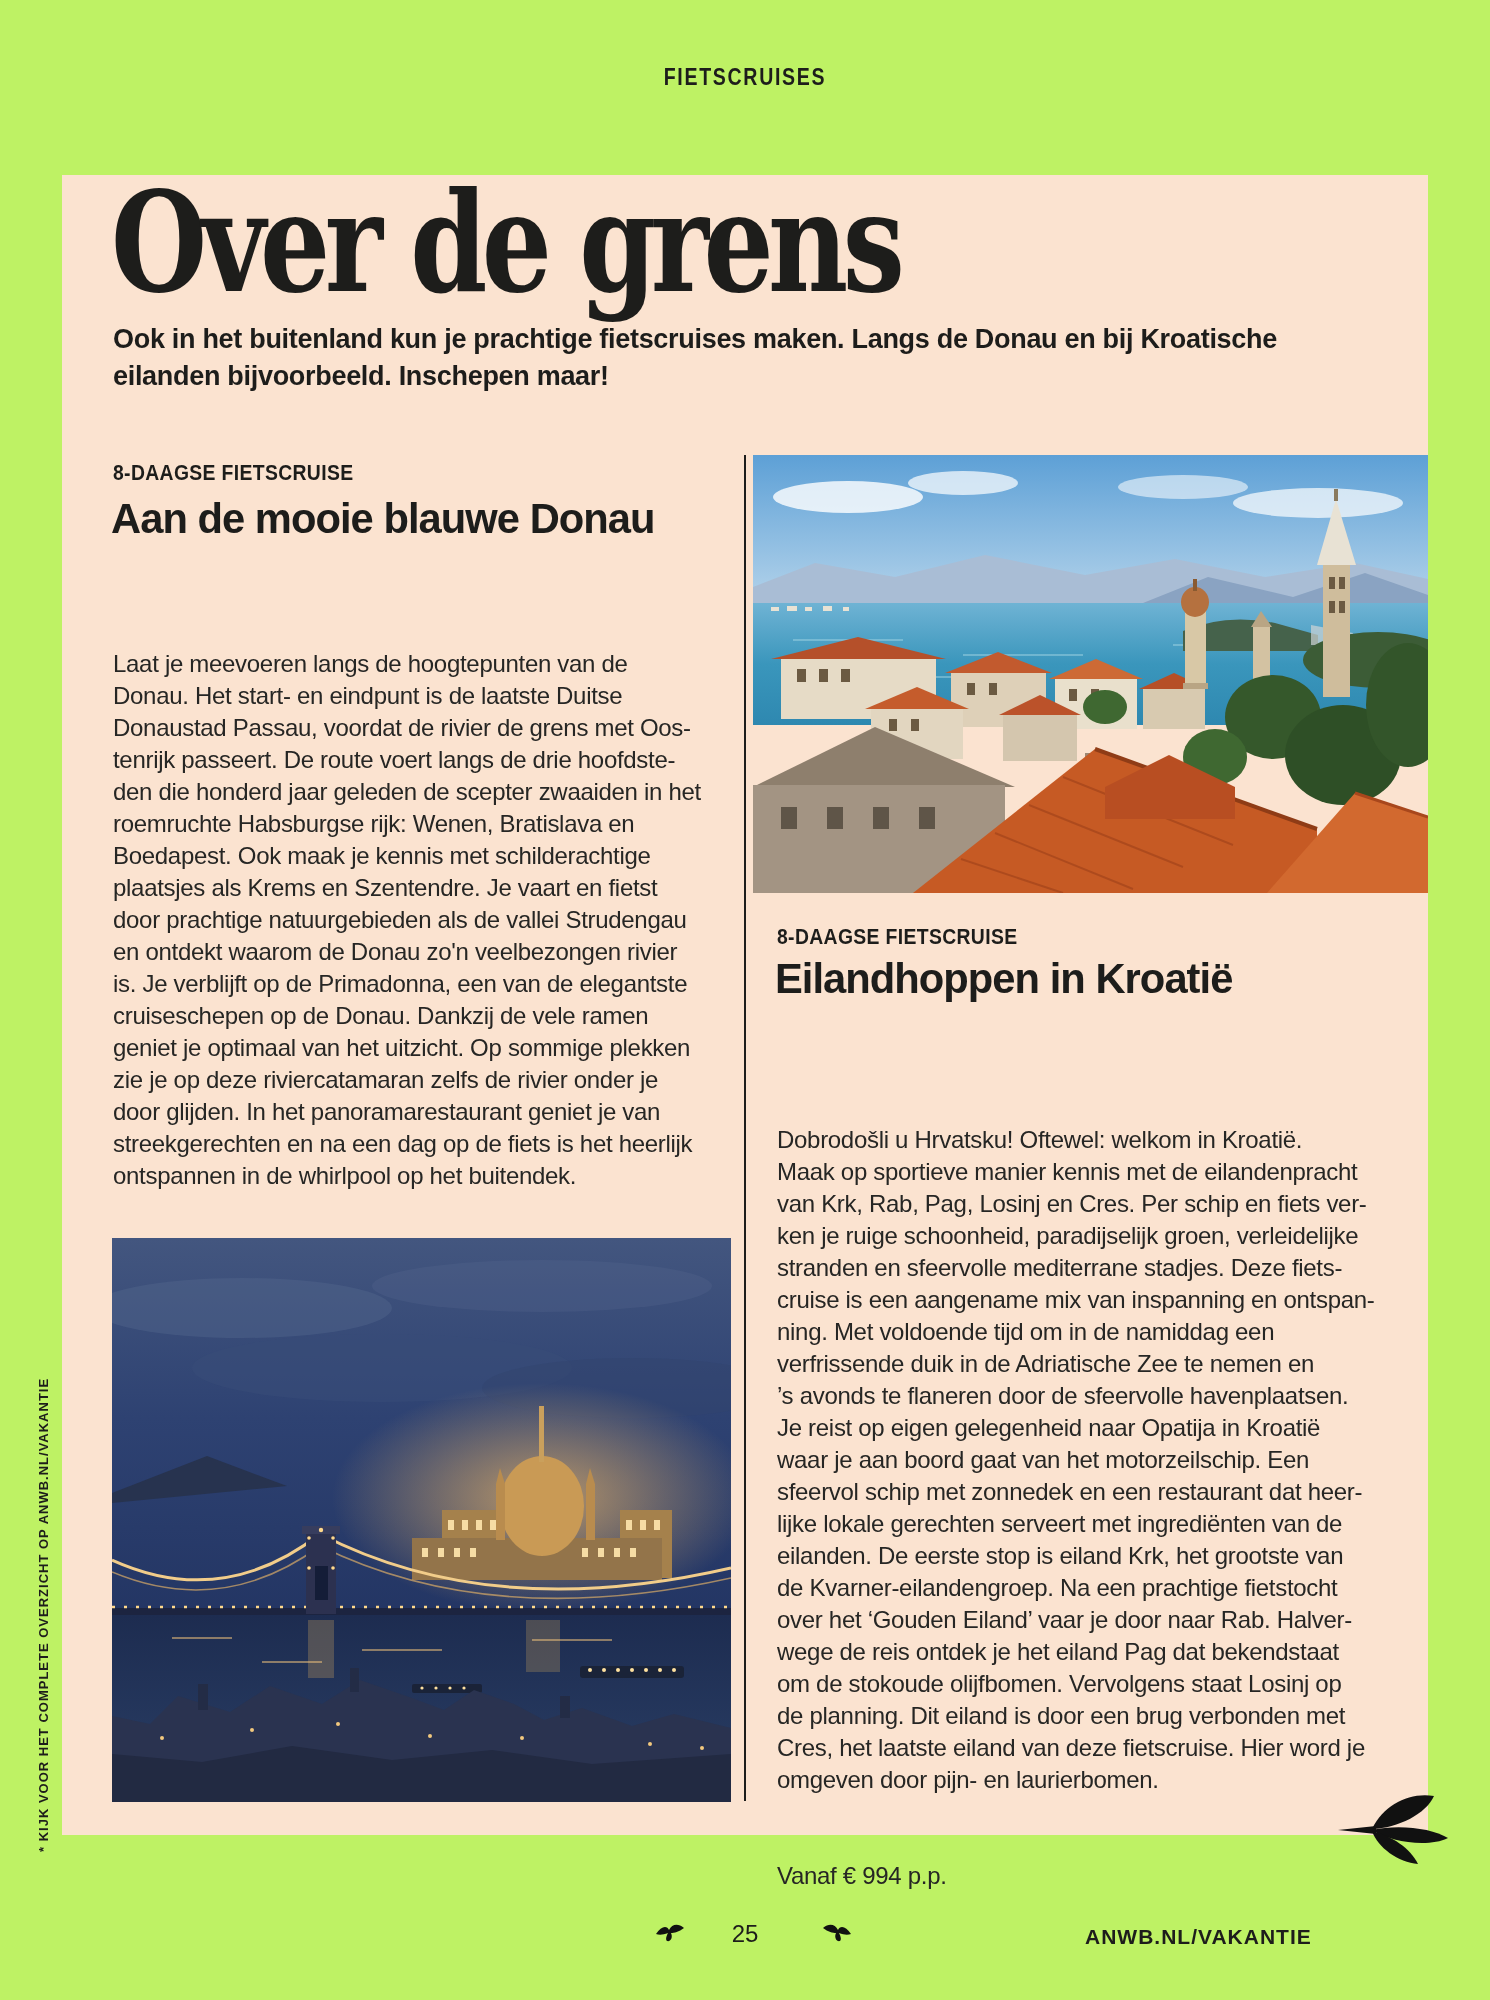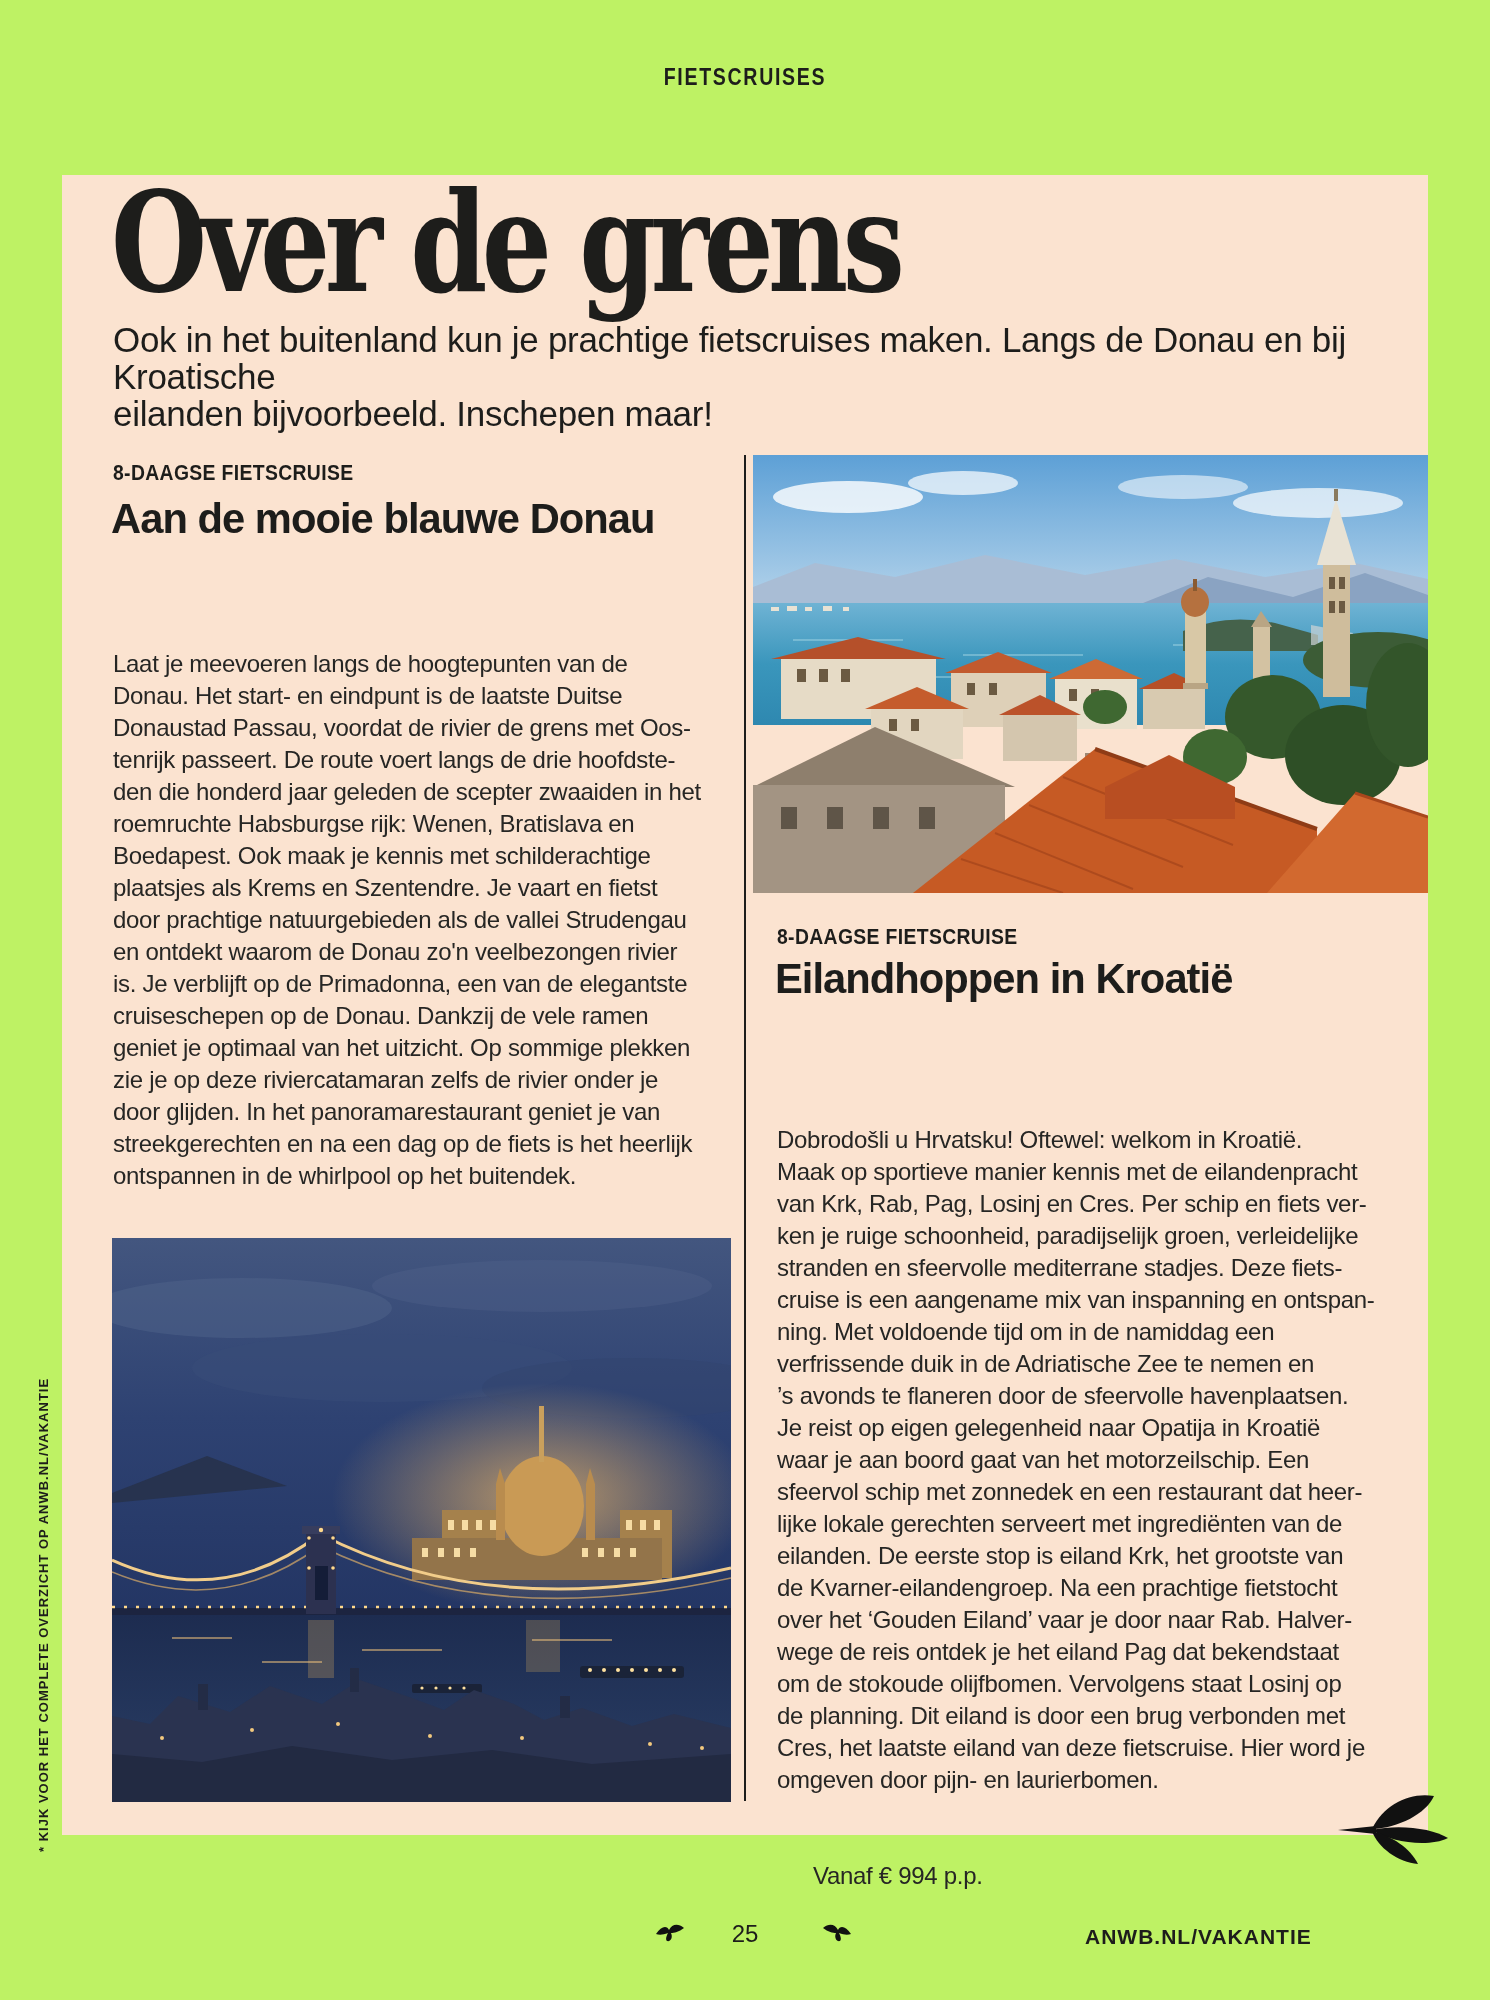--- a/index.html
+++ b/index.html
@@ -14,37 +14,37 @@
     font-size:23px;font-weight:700;letter-spacing:2px;transform:scaleX(.85);
   }
   .title{
     position:absolute;left:111px;top:168px;
     font-family:"DejaVu Serif","Liberation Serif",serif;font-weight:700;
     font-size:138px;line-height:150px;letter-spacing:-7px;
     transform:scaleX(.8);transform-origin:left top;white-space:pre;
   }
   .intro{
     position:absolute;left:113px;top:321px;width:1300px;
-    font-size:35px;line-height:37px;font-weight:400;letter-spacing:-.3px;white-space:pre-line;
+    font-size:27px;line-height:37px;font-weight:700;letter-spacing:-.3px;white-space:pre-line;
   }
   .divider{position:absolute;left:744px;top:455px;width:2px;height:1346px;background:#1d1d1b;}
   .eyebrow{
     position:absolute;font-size:22px;font-weight:700;letter-spacing:.4px;
     transform:scaleX(.88);transform-origin:left top;white-space:pre;
   }
   .art-title{
     position:absolute;font-size:43px;font-weight:700;letter-spacing:-1px;white-space:pre;
     transform:scaleX(.97);transform-origin:left top;
   }
   .body-block{
     position:absolute;font-size:24px;line-height:32px;letter-spacing:-.3px;color:#262624;
     white-space:pre;
   }
   .body-text{white-space:pre;}
-  .price-line{white-space:pre;margin-left:36px;}
+  .price-line{white-space:pre;}
   .book-line .lnk{font-weight:700;}
   .photo{position:absolute;overflow:hidden;}
   .photo svg{display:block;}
   .side-note{
     position:absolute;left:-196px;top:1604px;width:480px;height:16px;
     transform:rotate(-90deg);transform-origin:center;
     font-size:13px;font-weight:600;letter-spacing:1px;color:#1d1d1b;white-space:pre;
   }
   .footer-num{position:absolute;left:700px;top:1920px;width:90px;text-align:center;font-size:24px;}
   .bird{position:absolute;width:30px;height:22px;}

